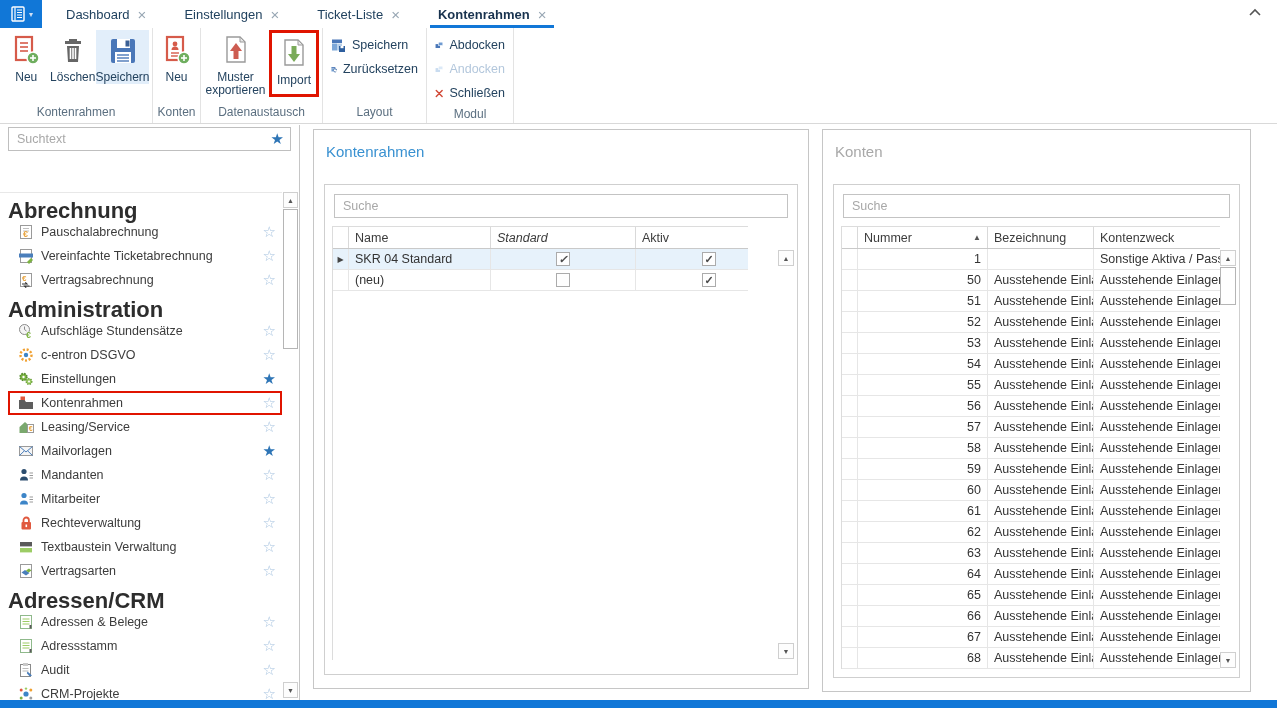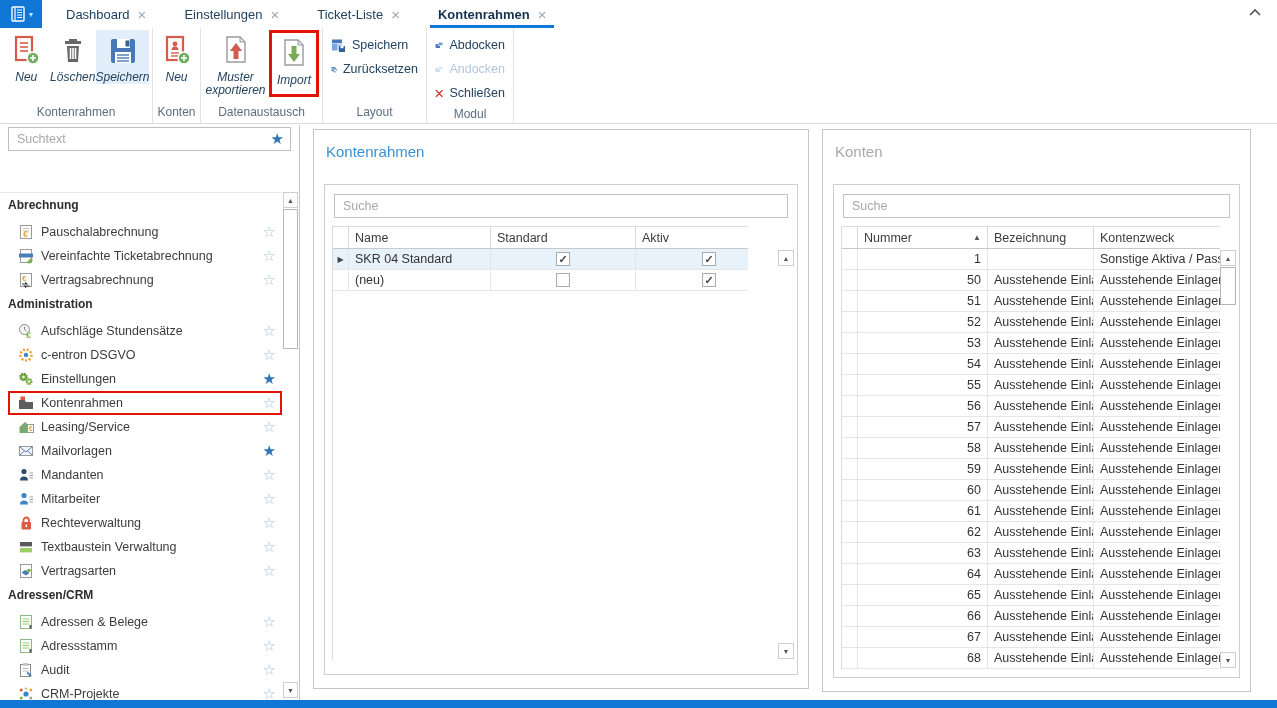--- a/index.html
+++ b/index.html
@@ -19,21 +19,21 @@
   .ribbon-collapse { position:absolute; right:14px; top:6px; cursor:pointer; }
 
   
   .ribbon { position:absolute; top:28px; left:0; right:0; height:96px; display:flex; background:#fff; border-bottom:1px solid #d9d9d9; }
   .rgroup { display:flex; flex-direction:column; border-right:1px solid #e3e3e3; }
   .rbuttons { flex:1; display:flex; align-items:flex-start; padding:2px 3px 0; }
   .rcaption { height:20px; text-align:center; font-size:12px; color:#5b6f80; padding-top:2px; white-space:nowrap; }
   .rbtn { cursor:pointer; }
   .rbtn.big { width:50px; display:flex; flex-direction:column; align-items:center; font-size:12px; color:#24435f; padding-top:3px; }
   .rbtn.big .rico { height:36px; display:flex; align-items:center; justify-content:center; }
-  .rbtn.big .rlabel { text-align:center; line-height:13px; margin-top:2px; white-space:nowrap;font-style:italic; }
+  .rbtn.big .rlabel { text-align:center; line-height:13px; margin-top:2px; white-space:nowrap; }
   .rbtn.big.wide { width:66px; }
   .rbtn.big.wide .rlabel { white-space:normal; }
   .rbtn.hl { background:#e2eefa; }
   .red-frame { border:3px solid #e01400; height:67px; display:flex; align-items:flex-start; margin-left:2px; }
   .rcol { display:flex; flex-direction:column; padding-top:5px; }
   .rbtn.small { display:flex; align-items:center; gap:6px; height:24px; font-size:12.5px; color:#24435f; padding:0 8px; white-space:nowrap; }
   .rbtn.small.disabled { color:#b3c7dc; cursor:default; }
 
   
   .content { position:absolute; top:125px; left:0; right:0; bottom:8px; background:#fff; }
@@ -41,21 +41,21 @@
   
   .sidebar { position:absolute; left:0; top:0; width:300px; bottom:0; border-right:1px solid #c6c6c6; background:#fff; }
   .sb-header { height:32px; display:flex; align-items:center; padding:2px 10px 0; gap:8px; }
   .sb-title { color:#2e74b5; font-size:16px; }
   .sb-collapse { margin-left:auto; color:#555; font-size:16px; cursor:pointer; line-height:1; }
   .sb-search { margin:2px 8px 7px; position:relative; }
   .sb-search input { width:100%; height:24px; border:1px solid #bfbfbf; padding:0 26px 0 8px; font-size:12.5px; color:#444; }
   .sb-search input::placeholder { color:#a8a8a8; }
   .sb-search .star { position:absolute; right:7px; top:3px; color:#2e75b6; font-size:15px; cursor:pointer; }
   .sb-list { position:absolute; top:67px; left:0; right:17px; bottom:0; overflow:hidden; padding-left:8px; border-top:1px solid #e8e8e8; }
-  .sb-heading { height:27px; padding-top:5px; font-size:12px; font-weight:bold; color:#2d2d2d; }
+  .sb-heading { height:27px; padding-top:5px; font-size:22px; font-weight:bold; color:#2d2d2d; }
   .sb-item { height:24px; display:flex; align-items:center; gap:7px; font-size:12.5px; color:#3c3c3c; padding:0 6px 0 10px; cursor:pointer; }
   .sb-item.highlight { border:2px solid #e01400; padding:0 4px 0 8px; }
   .sb-item .ic { width:16px; height:16px; flex:none; }
   .star-f { margin-left:auto; color:#2e75b6; font-size:15px; }
   .star-o { margin-left:auto; color:#a9c4e0; font-size:15px; }
   .sb-scroll { position:absolute; right:1px; top:67px; width:15px; bottom:0; }
   .scroll-btn { position:absolute; left:0; right:0; height:16px; border:1px solid #cfcfcf; background:#fdfdfd; display:flex; align-items:center; justify-content:center; font-size:7px; color:#555; cursor:pointer; }
   .sb-scroll .up { top:0; }
   .sb-scroll .down { bottom:2px; }
   .sb-thumb { position:absolute; left:0; right:0; top:17px; height:140px; border:1px solid #b5b5b5; background:#fff; cursor:grab; }
@@ -79,21 +79,21 @@
   .thead { display:flex; height:23px; border-top:1px solid #dcdcdc; border-bottom:1px solid #c9c9c9; }
   .th { font-size:12.5px; color:#3c3c3c; padding:4px 6px 0; border-right:1px solid #d9d9d9; white-space:nowrap; overflow:hidden; }
   .tbody { overflow:hidden; }
   .tr { display:flex; height:21px; border-bottom:1px solid #e6e6e6; background:#fff; }
   .tr.selected { background:#e7f2fb; }
   .td { font-size:12.5px; color:#333; padding:3px 6px 0; border-right:1px solid #e6e6e6; white-space:nowrap; overflow:hidden; }
   .td.center { display:flex; align-items:center; justify-content:center; padding:0; }
   .td.right { text-align:right; }
   .c-marker { width:16px; flex:none; display:flex; align-items:center; justify-content:center; padding:0; }
   .marker { font-size:8px; color:#444; }
-  .cc-name { width:142px; flex:none; } .cc-std { width:145px; flex:none; } .cc-akt { width:147px; flex:none; }
+  .cc-name { width:142px; flex:none; } .cc-std { width:145px; flex:none;font-style:italic; } .cc-akt { width:147px; flex:none; }
   .kc-num { width:130px; flex:none; } .kc-bez { width:106px; flex:none; } .kc-zwk { width:136px; flex:none; }
   .th.kc-num { display:flex; justify-content:space-between; align-items:center; padding-top:0; }
   .sort-asc { font-size:8px; color:#555; }
   .cb { width:14px; height:14px; border:1px solid #ababab; background:#fefefe; display:flex; align-items:center; justify-content:center; cursor:pointer; }
   .tick { font-size:11px; color:#4c4c4c; font-weight:bold; line-height:1; }
   .tscroll { width:16px; flex:none; position:relative; padding-top:24px; }
   .tscroll .scroll-btn { position:static; margin-bottom:1px; }
   .tscroll .down { position:absolute; bottom:0; left:0; right:0; }
   .t-thumb { border:1px solid #b5b5b5; background:#fff; height:38px; }
 

